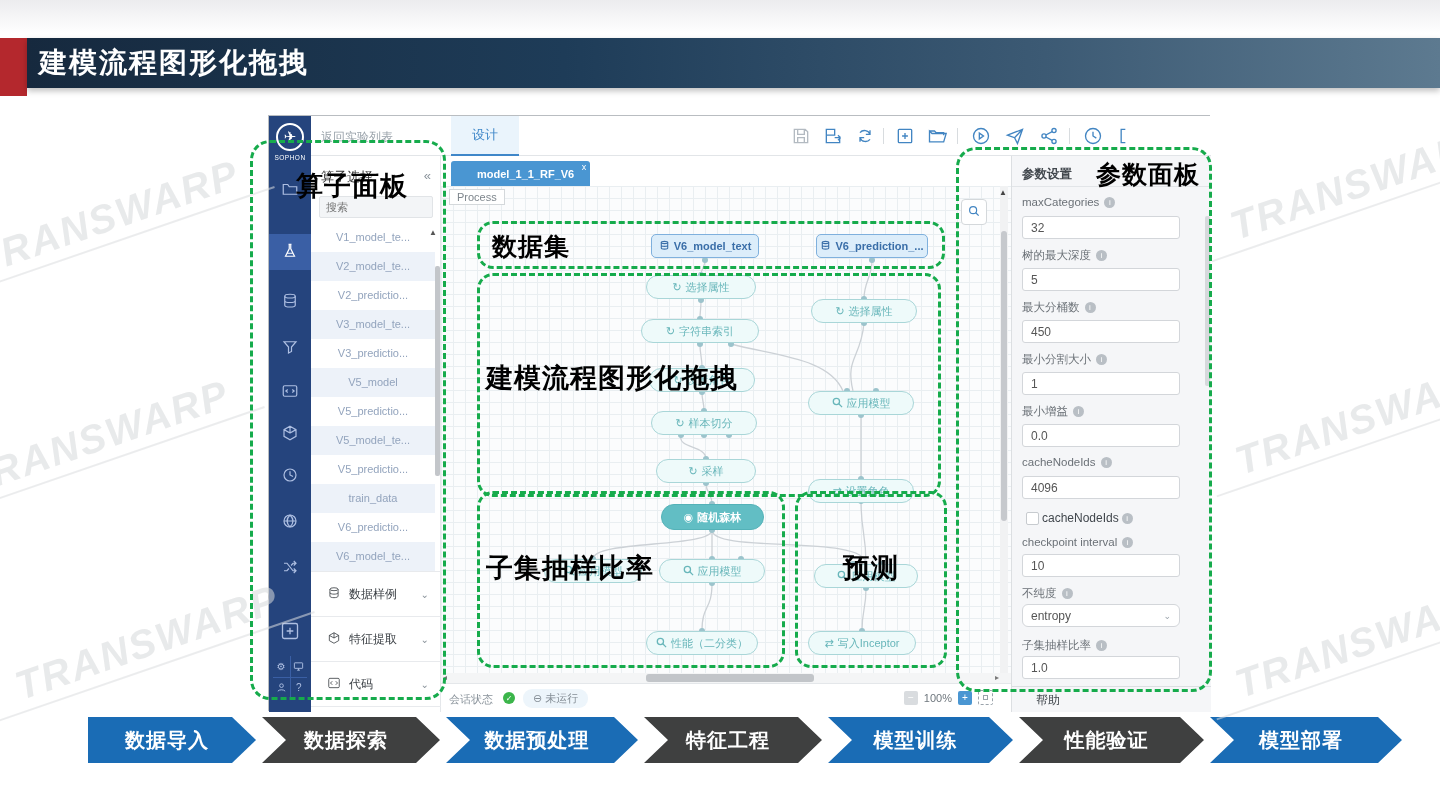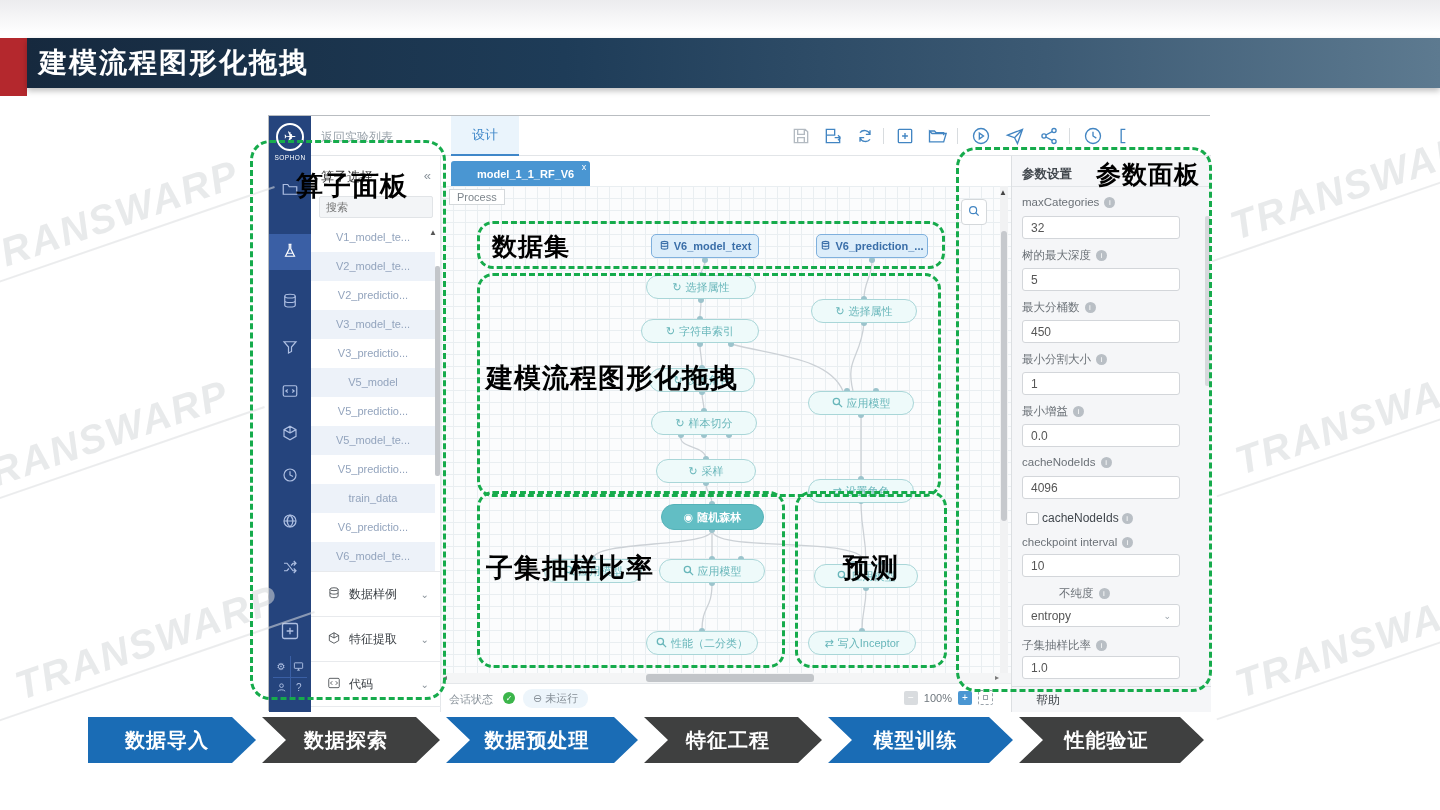--- a/index.html
+++ b/index.html
@@ -530,22 +530,22 @@
       <input class="pi" style="top: 268px;" value="0.0">
       <div class="pl" style="top:300px;"><b>cacheNodeIds</b><span class="info">i</span></div>
       <input class="pi" style="top: 320px;" value="4096">
       <div class="pchk" style="top:355px;">
         <span class="box"></span>
         <span>cacheNodeIds</span>
         <span class="info" style="margin-left:0;">i</span>
       </div>
       <div class="pl" style="top:380px;"><b>checkpoint interval</b><span class="info">i</span></div>
       <input class="pi" style="top: 398px;" value="10">
-      <div class="pl" style="top:430px;margin-left:37px;"><b>不纯度</b><span class="info">i</span></div>
-      <div class="psel" style="top:448px;">
+      <div class="pl" style="top:430px;"><b>不纯度</b><span class="info">i</span></div>
+      <div class="psel" style="top:448px;border-radius:6px;">
         <span>entropy</span>
         <span class="car">⌄</span>
       </div>
       <div class="pl" style="top:482px;"><b>子集抽样比率</b><span class="info">i</span></div>
       <input class="pi" style="top: 500px;" value="1.0">
       <div class="pp-scroll"></div>
     </div>
     <div class="pp-help">帮助</div>
   </div>
 
@@ -567,15 +567,16 @@
   <div class="ann" style="left:956px; top:147px; width:256px; height:545px; border-radius:20px;"></div>
   <div class="ann-label" style="left:1096px; top:158px; font-size:25px;">参数面板</div>
 
   <div class="chevband">
     <div class="chev first blue" style="width:168px;">数据导入</div>
     <div class="chev mid dark" style="width:178px;">数据探索</div>
     <div class="chev mid blue" style="width:192px;">数据预处理</div>
     <div class="chev mid dark" style="width:178px;">特征工程</div>
     <div class="chev mid blue" style="width:185px;">模型训练</div>
     <div class="chev mid dark" style="width:185px;">性能验证</div>
+    <div class="chev mid blue" style="width:192px;">模型部署</div>
   </div>
 
 </div>
 
 </body></html>

